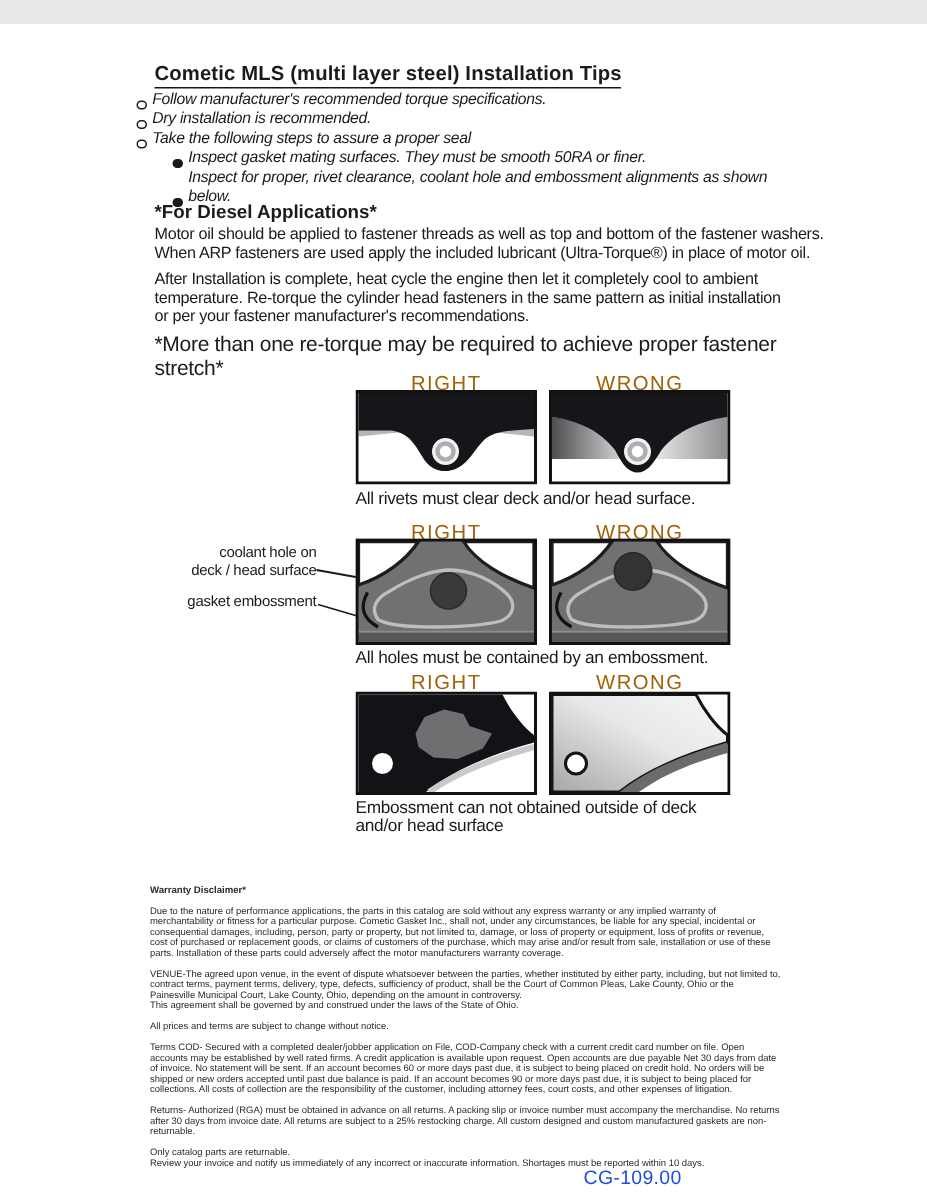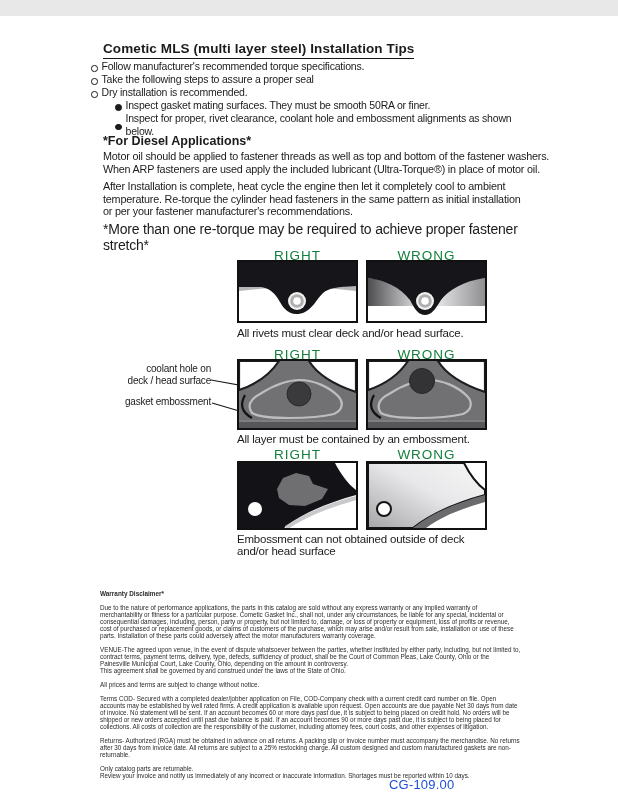--- a/index.html
+++ b/index.html
@@ -4,33 +4,33 @@
 <style>
   html,body{margin:0;padding:0;background:#e8e8e8;}
   .page{position:relative;width:618px;height:800px;background:#ffffff;overflow:hidden;
         font-family:"Liberation Sans",sans-serif;color:#1b1b1b;margin-top:16px;}
   .abs{position:absolute;}
 
   .doc-title{left:103px;top:25px;font-size:13.5px;font-weight:bold;letter-spacing:.1px;
              border-bottom:1.6px solid #161616;padding-bottom:2px;white-space:nowrap;}
 
   .bullets{left:91px;top:44px;width:440px;font-size:10.5px;letter-spacing:-.2px;}
-  .b-row{display:flex;align-items:center;line-height:13px;}
+  .b-row{display:flex;align-items:flex-end;line-height:13px;font-style:italic;}
   .b-row.sub{padding-left:24px;}
   .b-marker{width:4.5px;height:4.5px;border:1px solid #1b1b1b;border-radius:50%;
             margin:3.5px 4px 0 0;flex:0 0 auto;}
   .b-marker.filled{background:#1b1b1b;border-color:#1b1b1b;}
 
   .diesel-h{left:103px;top:118px;font-size:12.5px;font-weight:bold;}
   .body-p{left:103px;top:134px;width:450px;font-size:10.8px;line-height:12.5px;
           letter-spacing:-.2px;white-space:pre-line;}
   .body-p2{top:164px;}
   .note{left:103px;top:205px;width:450px;font-size:14px;letter-spacing:-.2px;}
 
-  .rw{width:121px;text-align:center;font-size:13.5px;letter-spacing:1px;color:#15803d;}
+  .rw{width:121px;text-align:center;font-size:13.5px;letter-spacing:1px;color:#a16207;}
   .rw.r{left:237px;} .rw.w{left:366px;}
   .row1{top:232px;} .row2{top:331px;} .row3{top:431px;}
   .dbox{display:block;}
   .d1{top:244px;} .d2{top:343px;} .d3{top:445px;}
   .colL{left:237px;} .colR{left:366px;}
 
   .caption{left:237px;font-size:11.5px;letter-spacing:-.2px;line-height:12px;white-space:pre-line;}
   .cap1{top:311px;} .cap2{top:417px;} .cap3{top:517px;}
 
   .side-label{left:98px;width:113px;text-align:right;font-size:10px;line-height:11.5px;
@@ -52,25 +52,25 @@
 
   <div class="abs doc-title">Cometic MLS (multi layer steel) Installation Tips</div>
 
   <div class="abs bullets">
     <div class="b-row">
       <span class="b-marker"></span>
       <span>Follow manufacturer's recommended torque specifications.</span>
     </div>
     <div class="b-row">
       <span class="b-marker"></span>
-      <span>Take the following steps to assure a proper seal</span>
+      <span>Dry installation is recommended.</span>
     </div>
     <div class="b-row">
       <span class="b-marker"></span>
-      <span>Dry installation is recommended.</span>
+      <span>Take the following steps to assure a proper seal</span>
     </div>
     <div class="b-row sub">
       <span class="b-marker filled"></span>
       <span>Inspect gasket mating surfaces.  They must be smooth 50RA or finer.</span>
     </div>
     <div class="b-row sub">
       <span class="b-marker filled"></span>
       <span>Inspect for proper, rivet clearance, coolant hole and embossment alignments as shown below.</span>
     </div>
   </div>
@@ -149,21 +149,21 @@
     <path d="M2,2 H42 C34,14 20,25 2,31 Z" fill="#ffffff" stroke="#1d1d20" stroke-width="2.2"></path>
     <path d="M119,2 H72 C80,15 98,26 119,33 Z" fill="#ffffff" stroke="#1d1d20" stroke-width="2.2"></path>
     <path d="M15,54 C10,47 13,40 23,35 C37,26 52,21 63,21 C77,21 92,28 101,37 C107,43 106,51 97,55 C76,60 27,61 15,54 Z" fill="none" stroke="#bebec0" stroke-width="2.2"></path>
     <path d="M8,36 C3,45 4,53 15,59" fill="none" stroke="#121212" stroke-width="2.2"></path>
     <circle cx="56" cy="22" r="12.5" fill="#333335" stroke="#262628" stroke-width="1"></circle>
     <rect x="2" y="63" width="117" height="6" fill="#57575a"></rect>
     <line x1="2" y1="62" x2="119" y2="62" stroke="#8d8d90" stroke-width="1"></line>
     <rect x="1" y="1" width="119" height="69" fill="none" stroke="#111111" stroke-width="2"></rect>
   </svg>
 
-  <div class="abs caption cap2">All layer must be contained by an embossment.</div>
+  <div class="abs caption cap2">All holes must be contained by an embossment.</div>
 
   <div class="abs rw r row3">RIGHT</div>
   <div class="abs rw w row3">WRONG</div>
 
   <svg class="abs dbox d3 colL" width="121" height="69" viewBox="0 0 121 69">
     <rect x="0" y="0" width="121" height="69" fill="#ffffff"></rect>
     <path d="M2,2 H98 C103,12 111,23 119,29 L119,34 C90,42 66,52 47,67 L2,67 Z" fill="#131317"></path>
     <path d="M119,37 C90,45 66,55 49,67" fill="none" stroke="#c9c9cb" stroke-width="4"></path>
     <path d="M40,28 L46,17 L59,12 L72,15 L76,23 L91,28 L85,38 L68,45 L52,44 L42,37 Z" fill="#6f6f71"></path>
     <circle cx="18" cy="48" r="7" fill="#ffffff"></circle>

